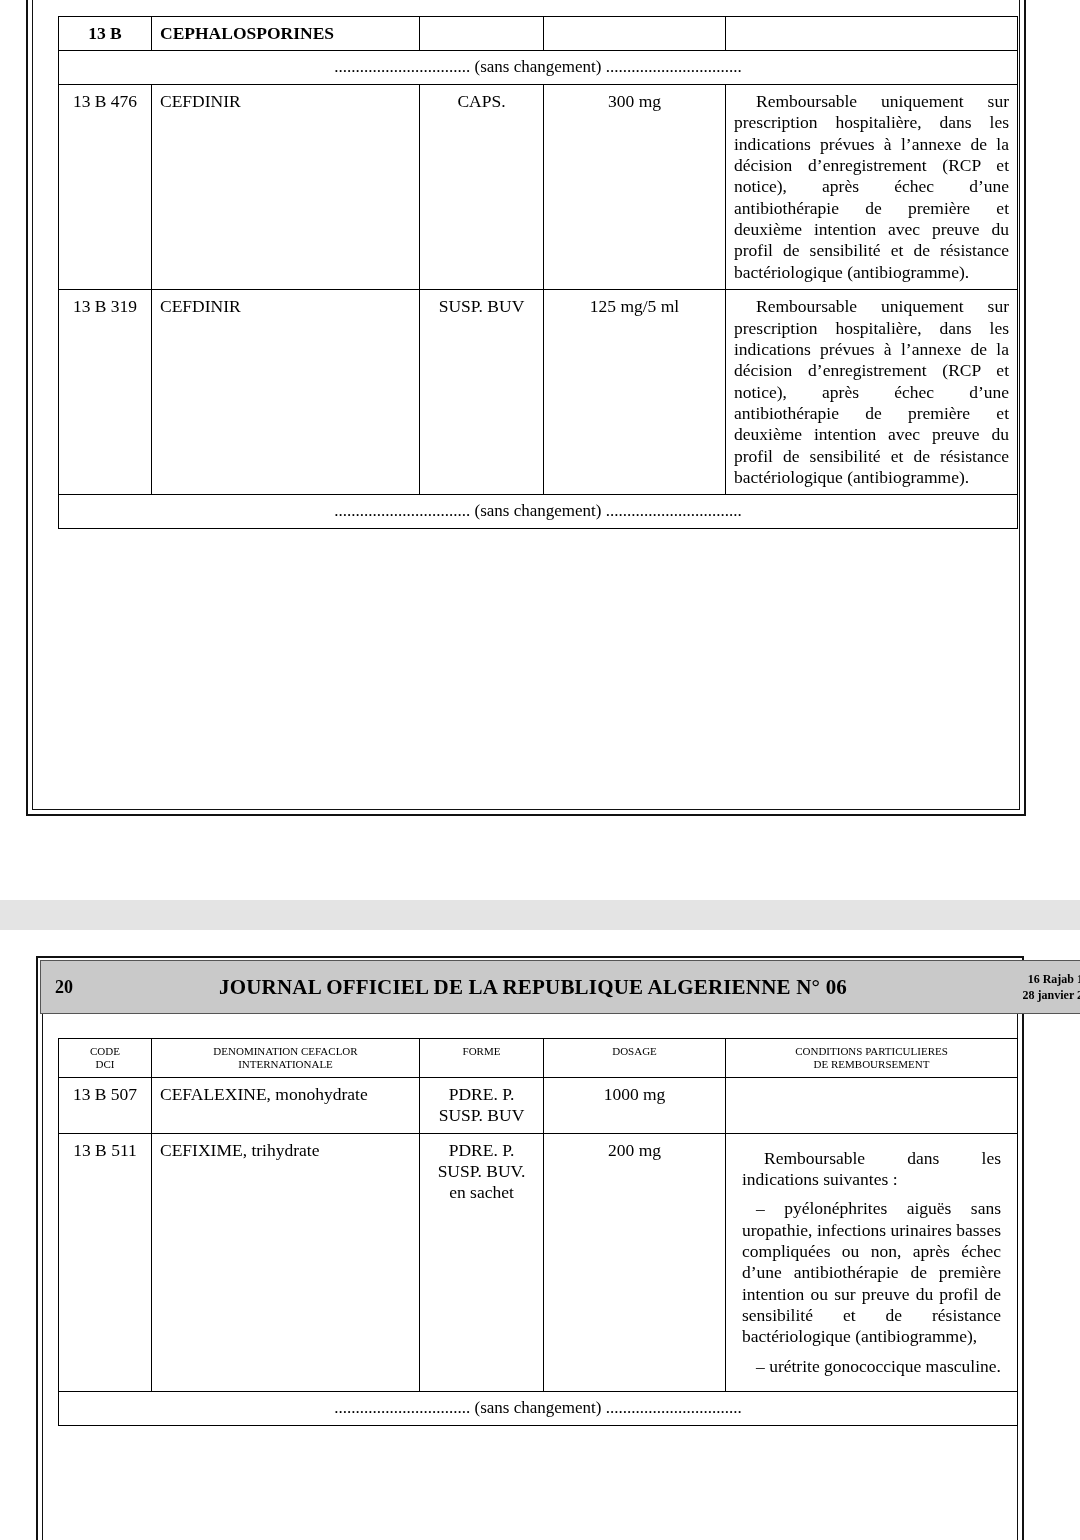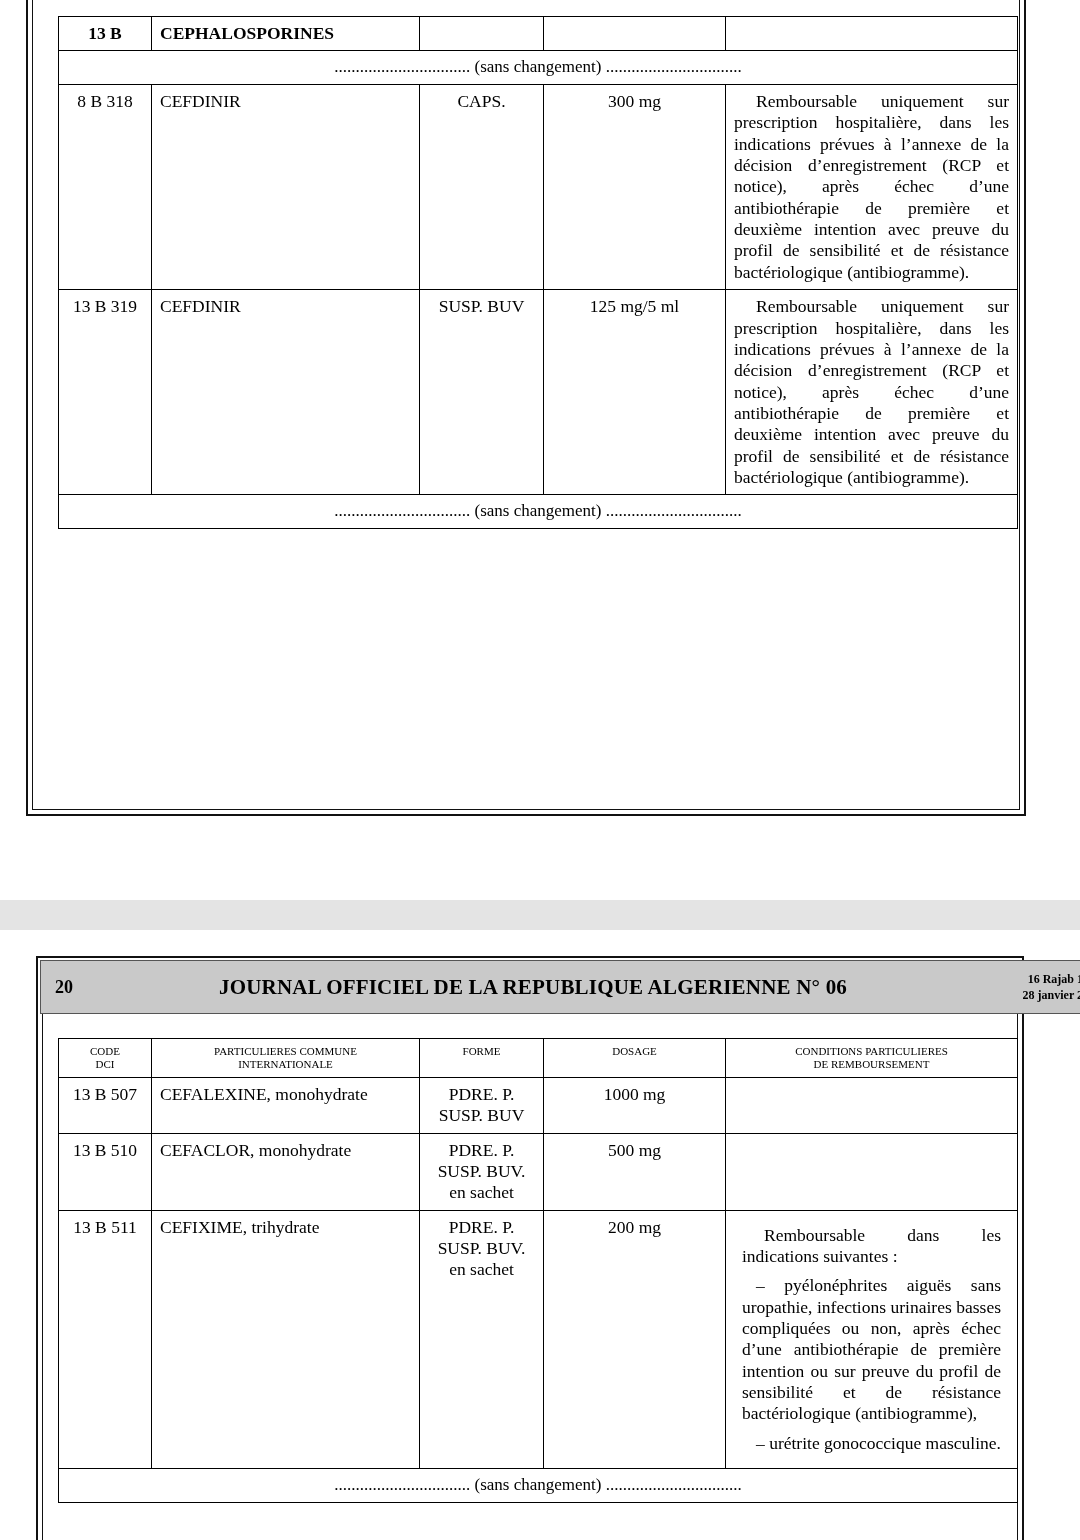--- a/index.html
+++ b/index.html
@@ -155,21 +155,21 @@
         <td></td>
         <td></td>
         <td></td>
       </tr>
 
       <tr class="nochange">
         <td colspan="5">................................ (sans changement) ................................</td>
       </tr>
 
       <tr>
-        <td class="code-cell">8 B 318</td>
+        <td class="code-cell">13 B 476</td>
         <td>CEFDINIR</td>
         <td class="forme-cell">CAPS.</td>
         <td class="dosage-cell">300 mg</td>
         <td class="cond-cell indent">Remboursable uniquement sur prescription hospitalière, dans les indications prévues à l’annexe de la décision d’enregistrement (RCP et notice), après échec d’une antibiothérapie de première et deuxième intention avec preuve du profil de sensibilité et de résistance bactériologique (antibiogramme).</td>
       </tr>
 
       <tr>
         <td class="code-cell">13 B 319</td>
         <td>CEFDINIR</td>
         <td class="forme-cell">SUSP. BUV</td>
@@ -209,21 +209,21 @@
         <col class="c-dosage">
         <col class="c-cond">
     </colgroup>
     <thead>
       <tr>
         <th>
           <div>CODE</div>
           <div>DCI</div>
         </th>
         <th>
-          <div>PARTICULIERES COMMUNE</div>
+          <div>DENOMINATION CEFACLOR</div>
           <div>INTERNATIONALE</div>
         </th>
         <th>FORME</th>
         <th>DOSAGE</th>
         <th>
           <div>CONDITIONS PARTICULIERES</div>
           <div>DE REMBOURSEMENT</div>
         </th>
       </tr>
     </thead>
@@ -232,31 +232,20 @@
         <td class="code-cell">13 B 507</td>
         <td>CEFALEXINE, monohydrate</td>
         <td class="forme-cell">
           <div>PDRE. P.</div>
           <div>SUSP. BUV</div>
         </td>
         <td class="dosage-cell">1000 mg</td>
         <td class="cond-cell"></td>
       </tr>
 
-      <tr>
-        <td class="code-cell">13 B 510</td>
-        <td>CEFACLOR, monohydrate</td>
-        <td class="forme-cell">
-          <div>PDRE. P.</div>
-          <div>SUSP. BUV.</div>
-          <div>en sachet</div>
-        </td>
-        <td class="dosage-cell">500 mg</td>
-        <td class="cond-cell"></td>
-      </tr>
 
       <tr>
         <td class="code-cell">13 B 511</td>
         <td>CEFIXIME, trihydrate</td>
         <td class="forme-cell">
           <div>PDRE. P.</div>
           <div>SUSP. BUV.</div>
           <div>en sachet</div>
         </td>
         <td class="dosage-cell">200 mg</td>

